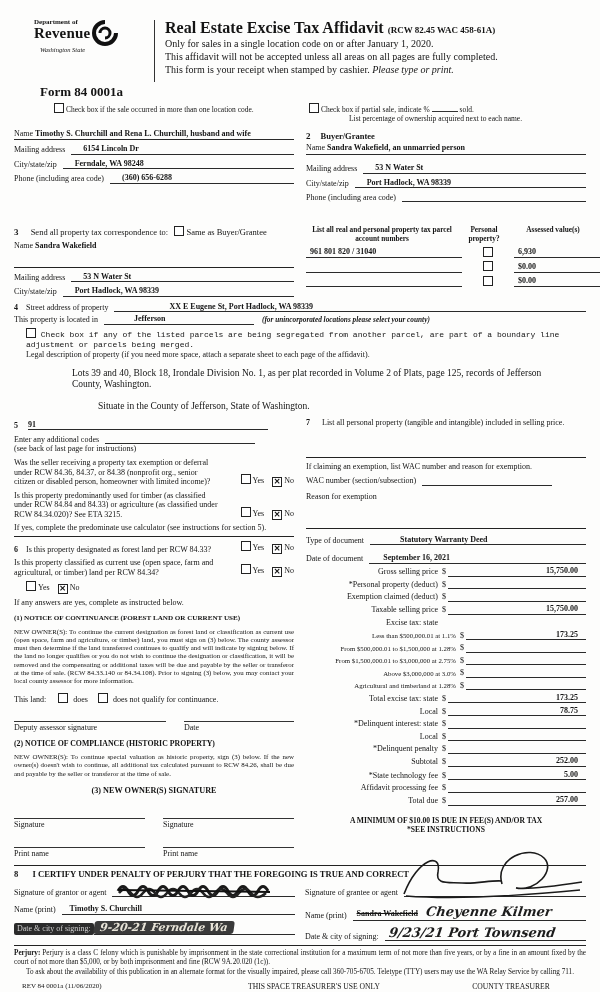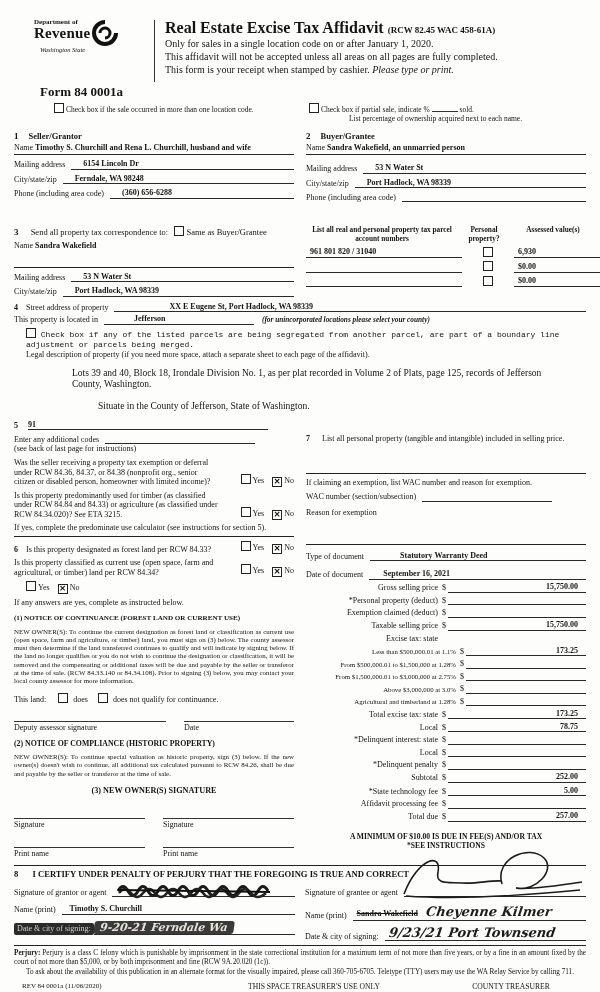--- a/index.html
+++ b/index.html
@@ -120,23 +120,20 @@
       <span class="cb"></span>
       <span>Check box if partial sale, indicate %</span>
       <span class="blank"></span>
       <span>sold.</span>
       <div style="margin-left:40px;">List percentage of ownership acquired next to each name.</div>
     </div>
   </div>
 
   <div class="cols" style="margin-top:4px;">
     <div class="cl">
-      <div class="sech">
-        <span class="n">1</span><b>Seller/Grantor</b>
-      </div>
       <div class="nameblk">
         <span>Name</span>
         <span class="val">Timothy S. Churchill and Rena L. Churchill, husband and wife</span>
       </div>
       <div class="frow">
         <span class="lab">Mailing address</span>
         <span class="fill"><span class="val" style="margin-left:12px;">6154 Lincoln Dr</span></span>
       </div>
       <div class="frow">
         <span class="lab">City/state/zip</span>
@@ -312,21 +309,21 @@
         <div><span>Signature</span></div>
         <div><span>Signature</span></div>
       </div>
       <div class="sigline" style="margin-top:18px;">
         <div><span>Print name</span></div>
         <div><span>Print name</span></div>
       </div>
     </div>
 
     <div class="cr">
-      <div style="margin-top:18px;">
+      <div style="margin-top:2px;">
         <span class="n b" style="margin-right:10px;">7</span>
         <span>List all personal property (tangible and intangible) included in selling price.</span>
       </div>
       <div style="height:26px;"></div>
       <div class="hr"></div>
       <div style="margin-top:2px;">If claiming an exemption, list WAC number and reason for exemption.</div>
       <div class="frow">
         <span class="lab">WAC number (section/subsection)</span>
         <span class="fill" style="max-width:130px;"></span>
       </div>

